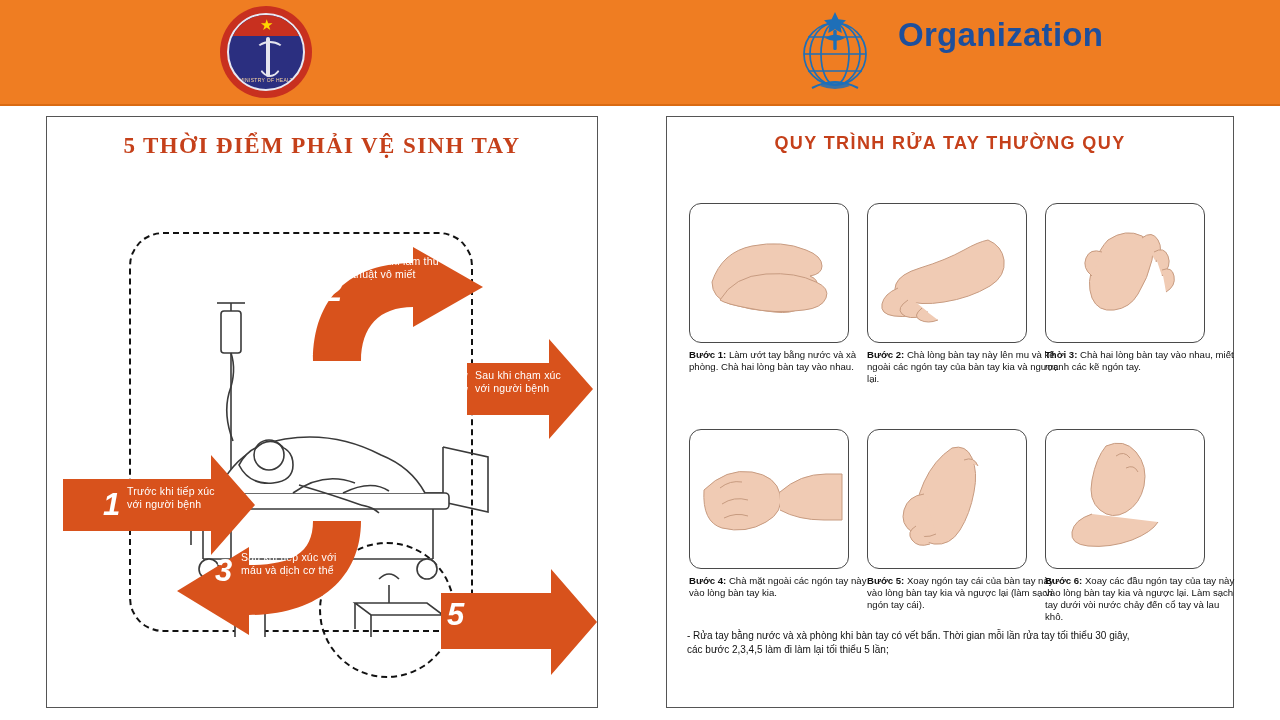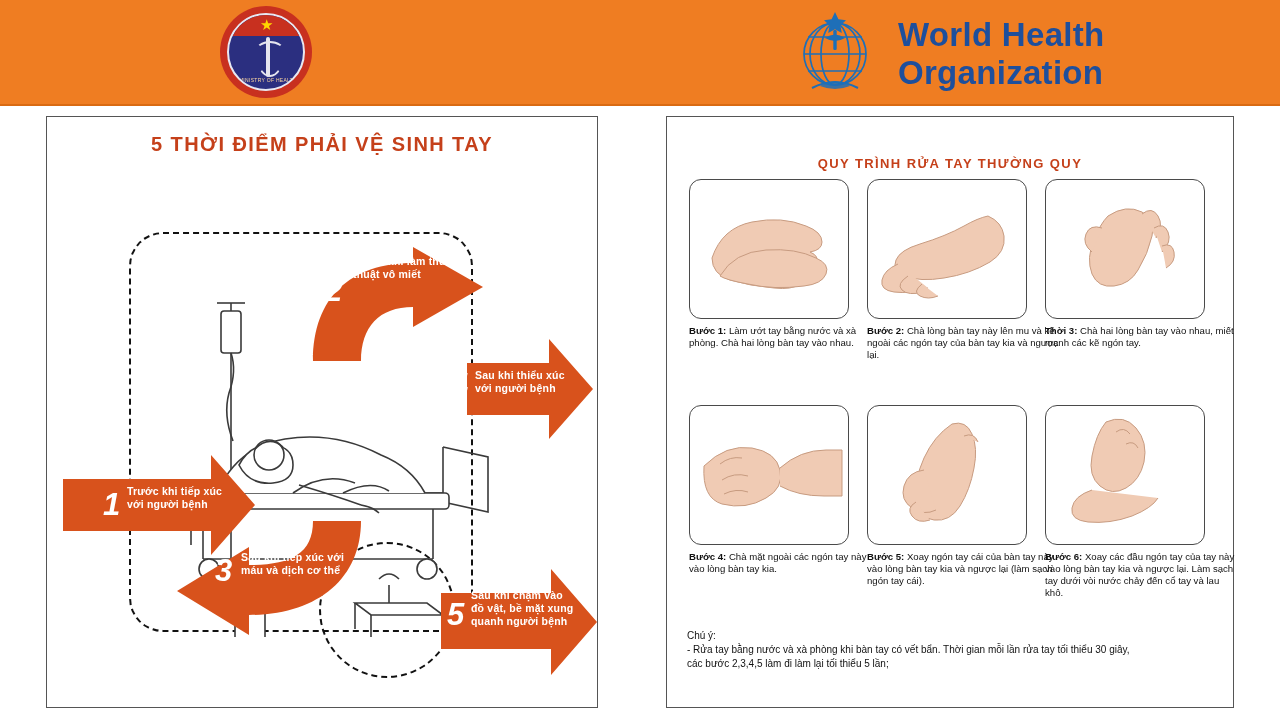--- a/index.html
+++ b/index.html
@@ -118,22 +118,22 @@
 
   .panel-title {
     position: absolute;
     left: 0; top: 16px;
     width: 100%;
     text-align: center;
     color: #c5401a;
     font-weight: bold;
     letter-spacing: 1.4px;
   }
-  .panel-left .panel-title { font-size: 20px; }
-  .panel-right .panel-title { font-size: 13px; margin-top: 23px; }
+  .panel-left .panel-title { font-size: 23px; font-family: Liberation Serif, serif; }
+  .panel-right .panel-title { font-size: 18px; }
 
   
   .dashed-box {
     position: absolute;
     left: 82px; top: 115px;
     width: 344px; height: 400px;
     border: 2px dashed #111;
     border-radius: 34px;
     box-sizing: border-box;
   }
@@ -142,41 +142,42 @@
     left: 272px; top: 425px;
     width: 136px; height: 136px;
     border: 2px dashed #111;
     border-radius: 50%;
     box-sizing: border-box;
   }
 
   .arrow-label {
     position: absolute;
     color: #fff;
-    font-weight: bold;
+    font-weight: normal;
     font-size: 10.5px;
     line-height: 13px;
     letter-spacing: 0.2px;
   }
   .arrow-num {
     position: absolute;
     color: #fff;
     font-weight: bold;
     font-style: italic;
     font-size: 31px;
     line-height: 31px;
   }
 
   
   .bed-svg { position: absolute; left: 96px; top: 180px; }
 
   
   .step {
     position: absolute;
     width: 192px;
+    margin-top: 24px;
   }
   .step-img {
     width: 160px; height: 140px;
     border: 1px solid #4a4a4a;
     border-radius: 12px;
     background: #ffffff;
     box-sizing: border-box;
     overflow: hidden;
     position: relative;
   }
@@ -229,21 +230,20 @@
           <rect x="43.3" y="22" width="3.4" height="20" rx="1.2"></rect>
           <path d="M35 30 q10 -7 20 0 q-10 6 -20 0z"></path>
           <path d="M30 78 q15 -9 30 0 q-15 6 -30 0z" opacity="0.85"></path>
         </g>
         <g stroke="#1e6fb8" stroke-width="2" fill="none">
           <path d="M22 80 q23 -12 46 0"></path>
         </g>
       </svg>
     </div>
     <div class="who-name">
-      <div>World Health</div>
       <div>Organization</div>
     </div>
   </div>
 </div>
 
 <div class="panel panel-left">
   <div class="panel-title">5 THỜI ĐIỂM PHẢI VỆ SINH TAY</div>
 
   <div class="dashed-box"></div>
   <div class="dashed-circle"></div>
@@ -320,34 +320,29 @@
   <div class="arrow-num" style="left:168px;top:438px">3</div>
   <div class="arrow-label" style="left:194px;top:434px;width:124px">
     <div>Sau khi tiếp xúc với</div>
     <div>máu và dịch cơ thể</div>
   </div>
 
   <svg style="position:absolute;left:418px;top:218px" width="130" height="108" viewBox="0 0 130 108">
     <path d="M2 28 H84 V4 L128 54 L84 104 V80 H2 Z" fill="#d8521c"></path>
   </svg>
   <div class="arrow-label" style="left:428px;top:252px;width:110px">
-    <div>Sau khi thiểu xúc</div>
+    <div>Sau khi chạm xúc</div>
     <div>với người bệnh</div>
   </div>
   <div class="arrow-num" style="left:404px;top:252px">4</div>
 
   <svg style="position:absolute;left:392px;top:450px" width="160" height="110" viewBox="0 0 160 110">
     <path d="M2 26 H112 V2 L158 55 L112 108 V82 H2 Z" fill="#d8521c"></path>
   </svg>
   <div class="arrow-num" style="left:400px;top:482px">5</div>
-  <div class="arrow-label" style="left:424px;top:472px;width:118px">
-    <div>Sau khi chạm vào</div>
-    <div>đồ vật, bề mặt xung</div>
-    <div>quanh người bệnh</div>
-  </div>
 </div>
 
 <div class="panel panel-right">
   <div class="panel-title">QUY TRÌNH RỬA TAY THƯỜNG QUY</div>
 
   <div class="step" style="left:22px;top:62px">
     <div class="step-img">
       <svg width="158" height="138" viewBox="0 0 158 138">
         <g fill="#f0cbb4" stroke="#c79b80" stroke-width="1">
           <path d="M22 78 q10 -30 40 -36 q30 -6 54 4 q16 6 16 16 q0 8 -12 10 q10 4 6 12 q-4 8 -16 8 q8 6 0 12 q-8 6 -26 4 q-24 -2 -44 -8 q-18 -6 -18 -22z"></path>
@@ -436,17 +431,16 @@
           <path d="M80 38 q8 -4 12 4"></path>
         </g>
       </svg>
     </div>
     <div class="step-cap">
       <b>Bước 6:</b><span> Xoay các đầu ngón tay của tay này vào lòng bàn tay kia và ngược lại. Làm sạch tay dưới vòi nước chảy đến cổ tay và lau khô.</span>
     </div>
   </div>
 
   <div class="note">
-    <div>Chú ý:</div>
     <div>- Rửa tay bằng nước và xà phòng khi bàn tay có vết bẩn. Thời gian  mỗi lần rửa tay tối thiểu 30 giây,</div>
     <div>các bước 2,3,4,5 làm đi làm lại tối thiểu 5 lần;</div>
   </div>
 </div>
 
 </body></html>

